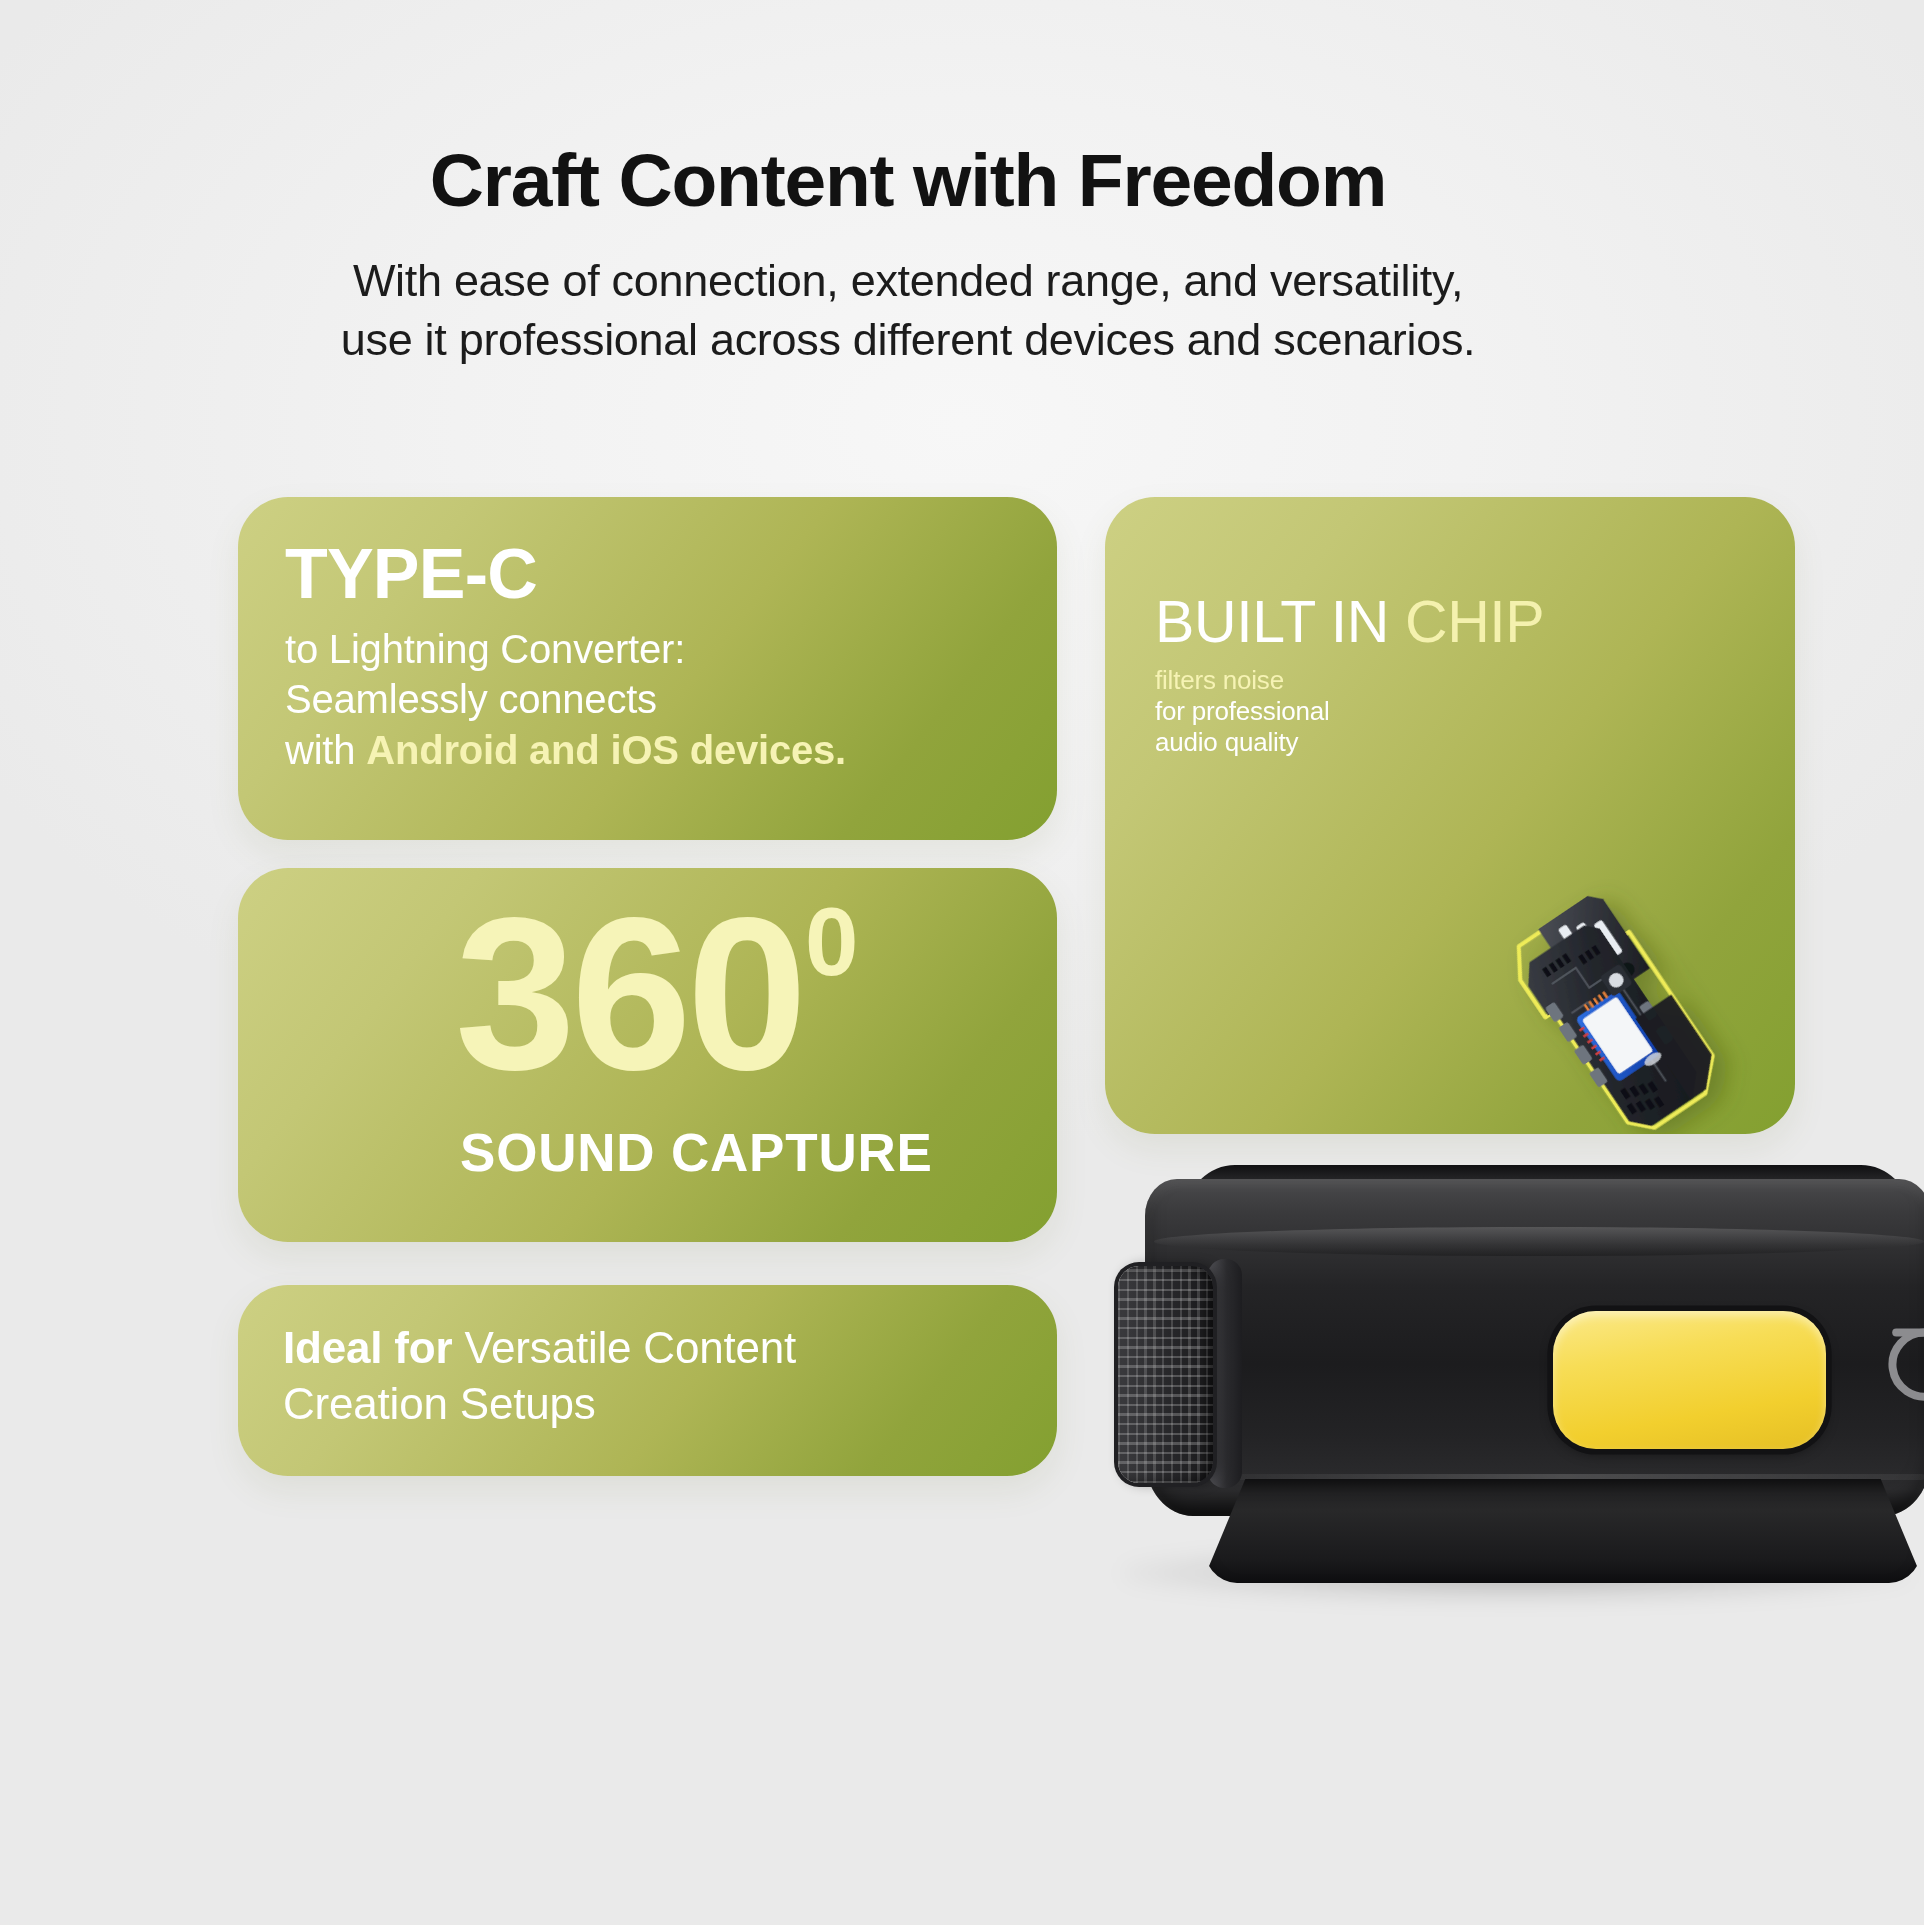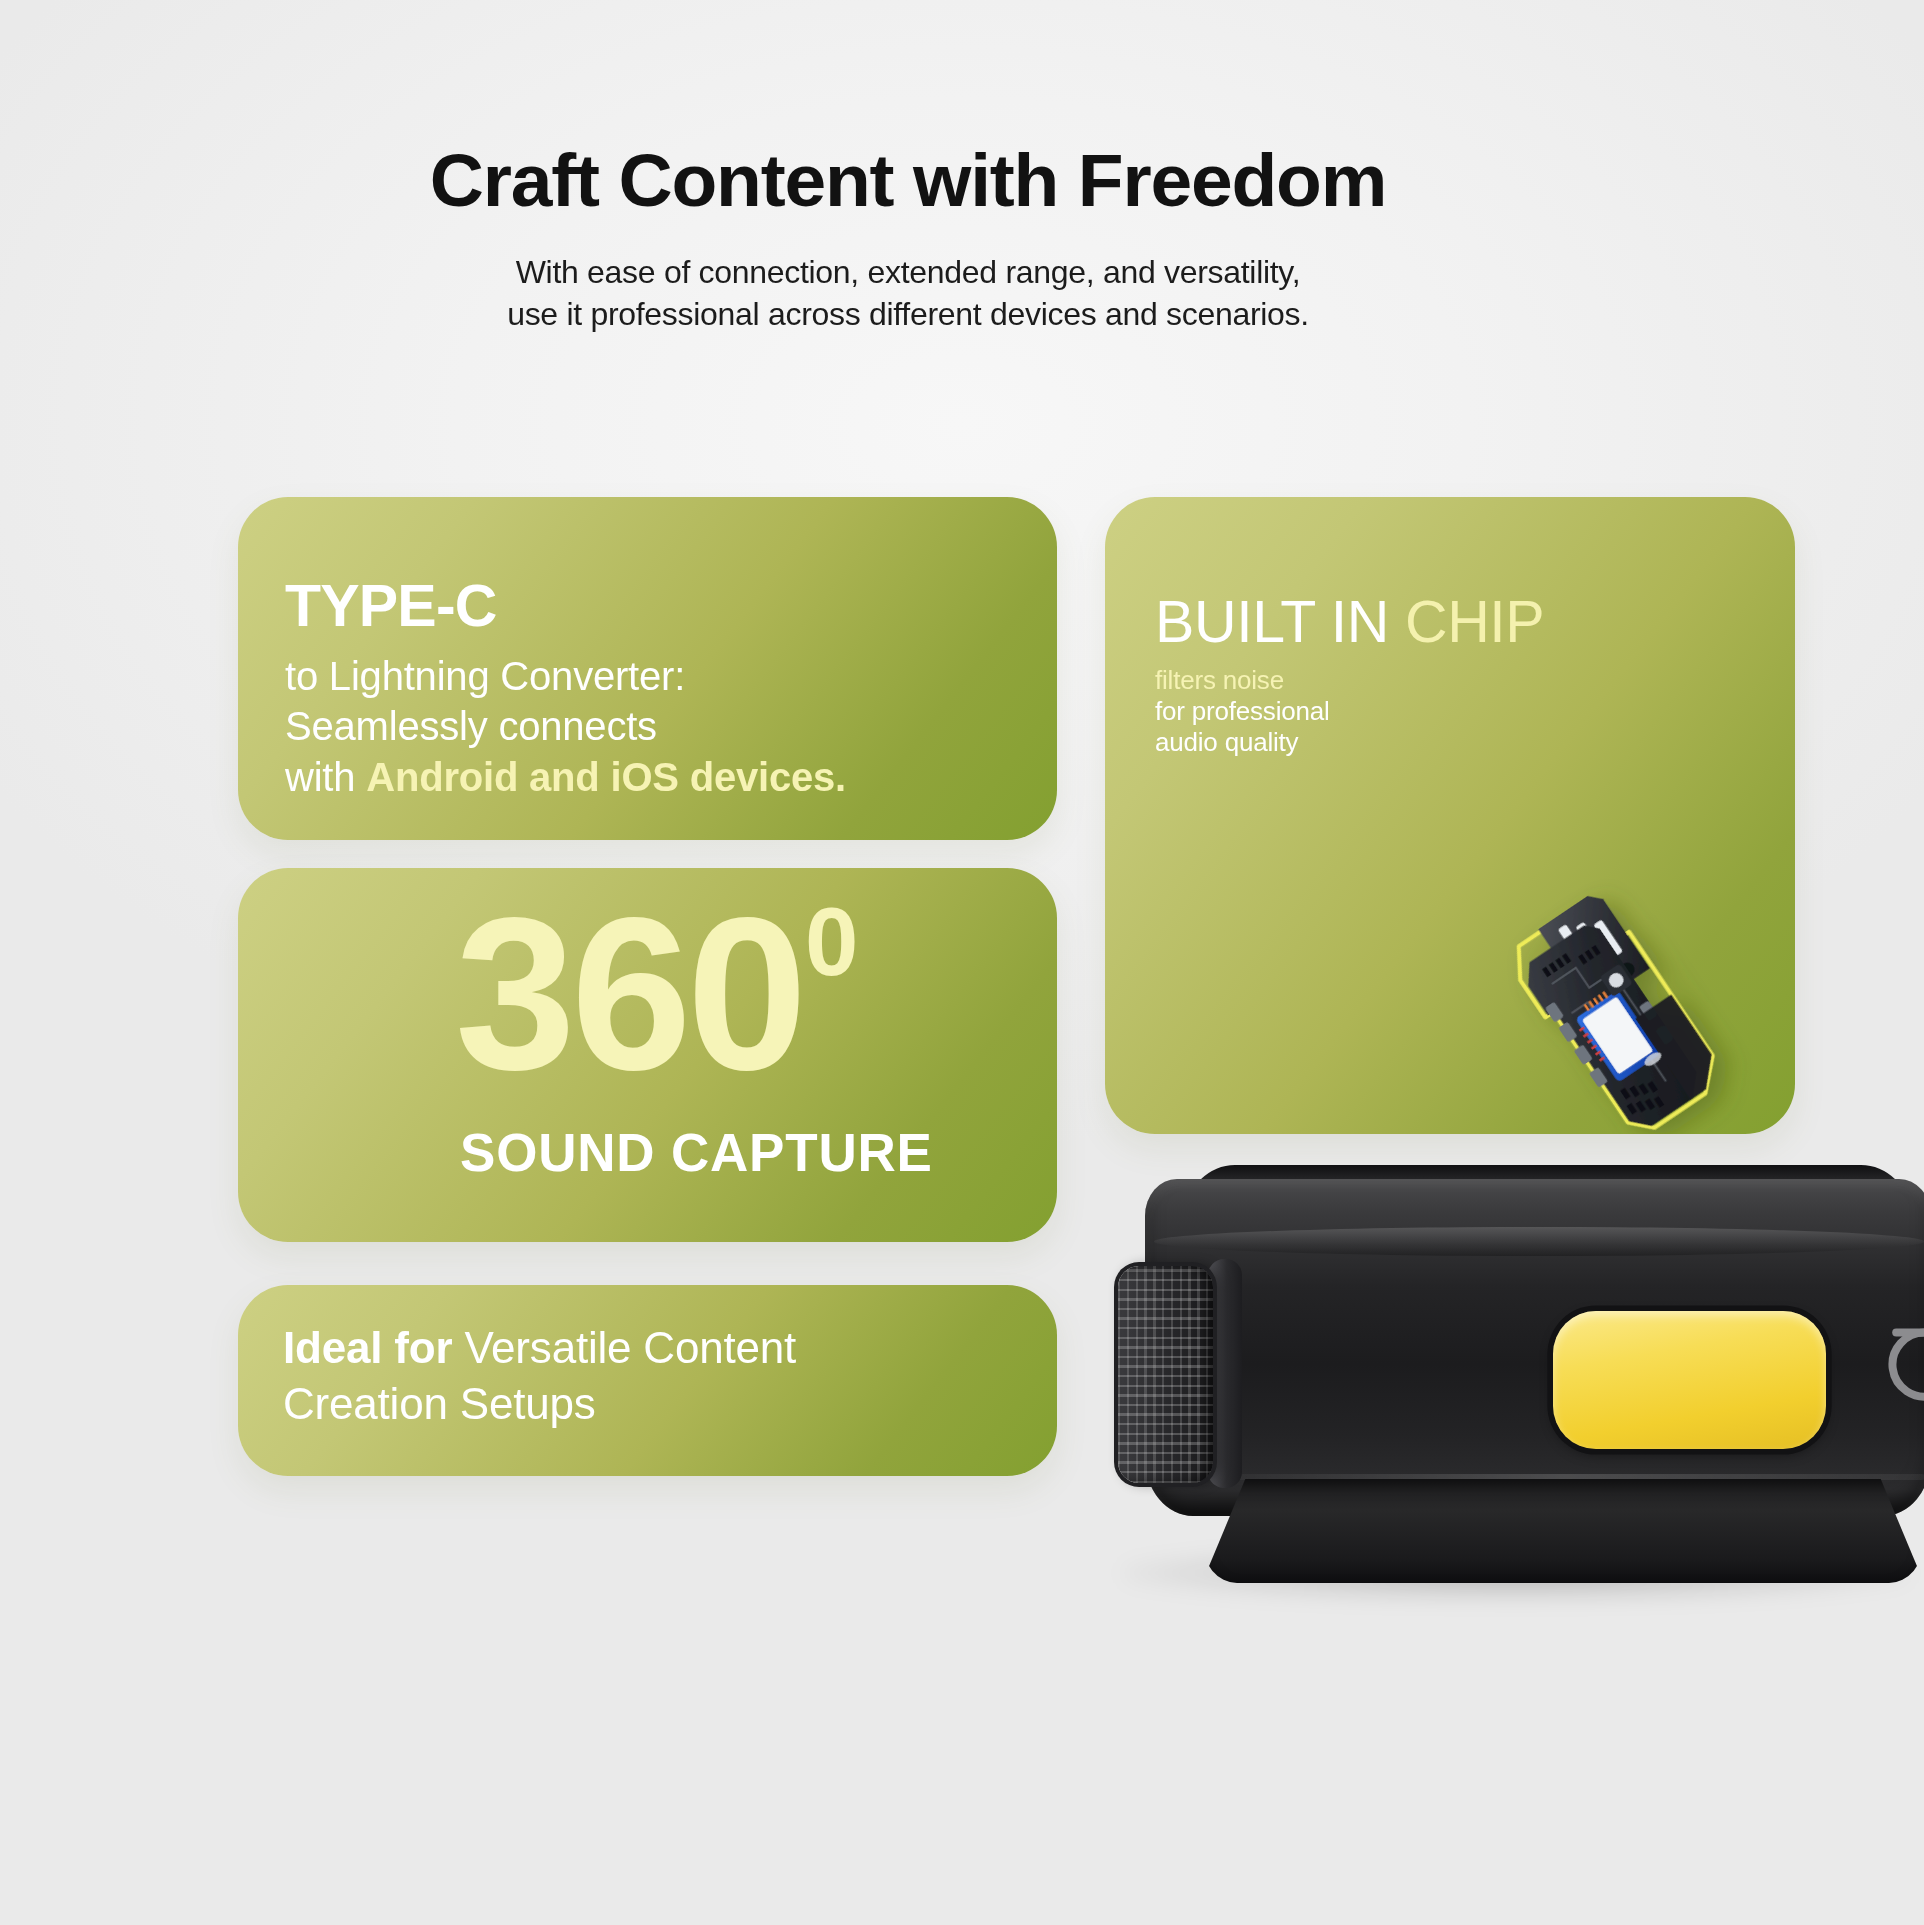--- a/index.html
+++ b/index.html
@@ -13,40 +13,40 @@
     overflow:hidden;
   }
 
   
   .header { position:absolute; top:0; left:0; width:1816px; padding-top:143px; text-align:center; }
   .title {
     font-size:75px; font-weight:bold; color:#121212;
     letter-spacing:-1.2px; line-height:1.0;
   }
   .subtitle {
-    margin-top:34px; font-size:32px; color:#1c1c1c;
+    margin-top:34px; font-size:45px; color:#1c1c1c;
     line-height:1.30; font-weight:400; letter-spacing:-0.3px;
   }
   .subtitle .l { display:block; }
 
   
   .card {
     position:absolute;
     border-radius:50px;
     background:linear-gradient(128deg, #cdd083 0%, #c3c775 22%, #aeb555 55%, #91a43c 80%, #83a030 100%);
     box-shadow:0 14.4px 32px rgba(120,130,70,0.10);
     overflow:hidden;
   }
 
   
   #card-typec { left:238px; top:497px; width:819px; height:343px; }
   .typec-inner { padding:42px 0 0 47px; }
   .typec-head {
-    font-size:59px; font-weight:bold; color:#ffffff;
-    letter-spacing:-0.8px; line-height:1.0;margin-top:38px;
+    font-size:70px; font-weight:bold; color:#ffffff;
+    letter-spacing:-0.8px; line-height:1.0;
   }
   .typec-body {
     margin-top:15px; font-size:40px; color:#ffffff;
     line-height:1.26; font-weight:400; letter-spacing:-0.2px;
   }
   .typec-body .l { display:block; }
   .accent-cream { color:#f6f3b4; font-weight:bold; }
 
   
   #card-360 { left:238px; top:868px; width:819px; height:374px;text-align:right; }

